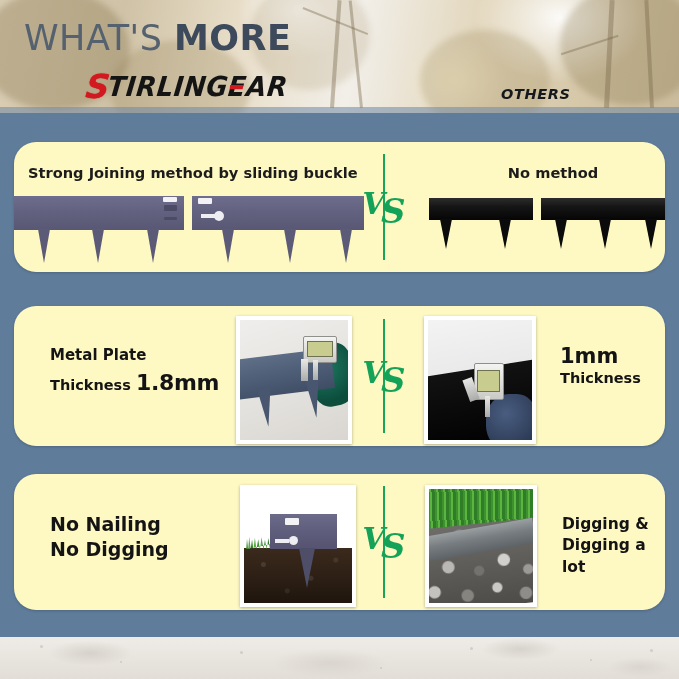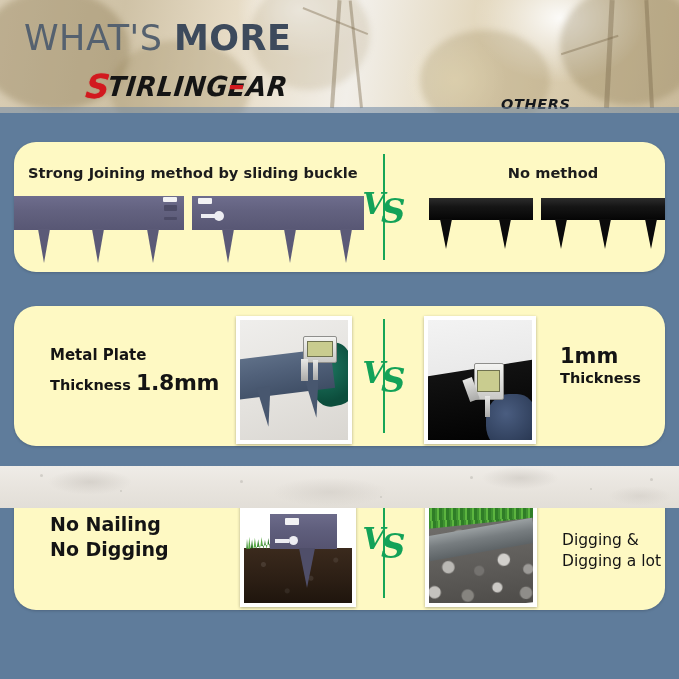--- a/index.html
+++ b/index.html
@@ -1,21 +1,21 @@
 <!DOCTYPE html>
 <html><head>
 <meta charset="utf-8">
 <style>
   html,body{margin:0;padding:0;}
   body{
     width:679px;height:679px;overflow:hidden;
     font-family:"Liberation Sans",sans-serif;
     background:#5f7c9b;
   }
-  .poster{position:relative;width:679px;height:508px;background:#5f7c9b;}
+  .poster{position:relative;width:679px;height:679px;background:#5f7c9b;}
 
   
   .header{
     position:absolute;left:0;top:0;width:679px;height:113px;
     overflow:hidden;
     background:
       radial-gradient(ellipse 120px 90px at 560px 18px, rgba(255,255,255,.92), rgba(255,255,255,0) 72%),
       radial-gradient(ellipse 90px 70px at 300px 10px, rgba(255,255,255,.85), rgba(255,255,255,0) 70%),
       radial-gradient(ellipse 70px 60px at 455px 80px, rgba(246,236,205,.7), rgba(255,255,255,0) 72%),
       linear-gradient(100deg,#d9cdb4 0%,#cfc2a6 18%,#e7dcc6 34%,#f2efe9 52%,#e2d6bb 70%,#d5c7a8 86%,#cabb9c 100%);
@@ -49,21 +49,21 @@
     color:#141414;letter-spacing:.5px;line-height:1;
     transform:skewX(-6deg) scaleY(1.06);
     margin-left:0px;
   }
   .logo-rest .redE{position:relative;color:#141414;}
   .logo-rest .redE::after{
     content:"";position:absolute;left:8%;top:45%;width:72%;height:14%;
     background:#d2191f;
   }
   .hdr-others{
-    position:absolute;left:501px;top:96px;
+    position:absolute;left:501px;top:86px;
     font-family:"DejaVu Sans",sans-serif;
     font-size:14.5px;font-weight:bold;font-style:italic;
     color:#15181c;letter-spacing:.6px;
   }
   .hdr-rule{position:absolute;left:0;top:107px;width:679px;height:6px;background:#6d87a4;opacity:.55;}
 
   
   .card{
     position:absolute;left:14px;width:651px;
     background:#fef9c3;border-radius:22px;
@@ -184,21 +184,21 @@
     transform:rotate(-6deg) scale(1.12);
   }
 
   .r2l-l1{position:absolute;left:36px;top:40px;font-family:"DejaVu Sans",sans-serif;font-size:15px;font-weight:bold;color:#141414;}
   .r2l-l2{position:absolute;left:36px;top:64px;font-family:"DejaVu Sans",sans-serif;font-size:14.5px;font-weight:bold;color:#141414;white-space:nowrap;}
   .r2l-l2 .num{font-size:22px;font-weight:bold;letter-spacing:-.3px;}
   .r2r-l1{position:absolute;left:546px;top:38px;font-family:"DejaVu Sans",sans-serif;font-size:21px;font-weight:bold;color:#141414;}
   .r2r-l2{position:absolute;left:546px;top:64px;font-family:"DejaVu Sans",sans-serif;font-size:14.5px;font-weight:bold;color:#141414;}
 
   .r3l{position:absolute;left:36px;top:38px;font-family:"DejaVu Sans",sans-serif;font-size:19px;font-weight:bold;color:#141414;line-height:1.33;}
-  .r3r{position:absolute;left:548px;top:56px;font-family:"DejaVu Sans",sans-serif;font-size:15.5px;font-weight:normal;color:#141414;line-height:1.38;}
+  .r3r{position:absolute;left:548px;top:40px;font-family:"DejaVu Sans",sans-serif;font-size:15.5px;font-weight:bold;color:#141414;line-height:1.38;}
 
   
   .stone{
     position:absolute;left:0;bottom:0;width:679px;height:42px;
     background:
       radial-gradient(ellipse 60px 18px at 90px 16px,rgba(190,185,178,.45),transparent 70%),
       radial-gradient(ellipse 80px 20px at 330px 26px,rgba(198,193,186,.40),transparent 72%),
       radial-gradient(ellipse 55px 16px at 520px 12px,rgba(186,181,174,.42),transparent 70%),
       radial-gradient(ellipse 45px 14px at 640px 30px,rgba(200,195,188,.40),transparent 70%),
       linear-gradient(180deg,#efece7 0%,#e9e5df 45%,#e2ded7 100%);

